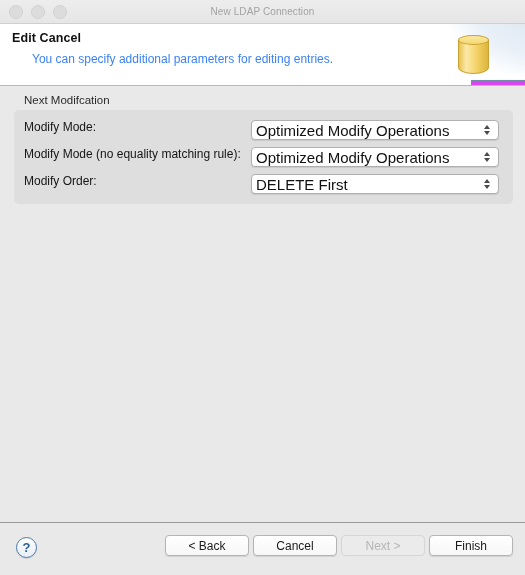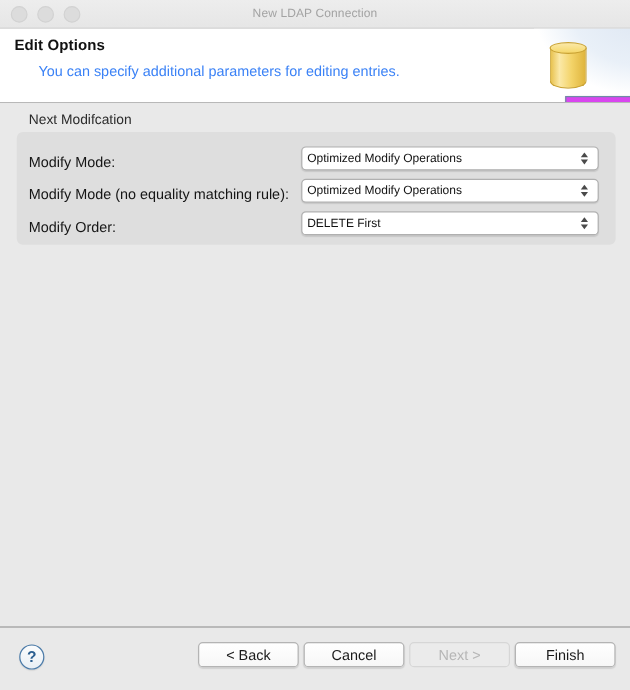--- a/index.html
+++ b/index.html
@@ -166,21 +166,21 @@
   .group-box {
     background: #dedede;
     border-radius: 5px;
     padding: 10px 0 12px 0;
     box-sizing: border-box;
     height: 94px;
   }
 
   .form-row {
     display: flex;
-    align-items: flex-end;
+    align-items: flex-start;
     height: 22px;
     margin-bottom: 5px;
   }
   .form-row:last-child { margin-bottom: 0; }
 
   .row-label {
     width: 237px;
     padding-left: 10px;
     box-sizing: border-box;
     font-size: 12px;
@@ -197,21 +197,21 @@
     border-radius: 4px;
     box-shadow: 0 1px 1px rgba(0,0,0,0.10);
     box-sizing: border-box;
     display: flex;
     align-items: center;
     cursor: default;
   }
   .combo-value {
     flex: 1;
     padding-left: 4px;
-    font-size: 10px;
+    font-size: 15px;
     color: #111;
     white-space: nowrap;
     overflow: hidden;
   }
   .combo-arrows {
     width: 17px;
     display: flex;
     flex-direction: column;
     align-items: center;
     justify-content: center;
@@ -297,21 +297,21 @@
   <div class="titlebar">
     <div class="traffic">
       <div class="light"></div>
       <div class="light"></div>
       <div class="light"></div>
     </div>
     <div class="title-text">New LDAP Connection</div>
   </div>
 
   <div class="header">
-    <div class="header-title">Edit Options</div>
+    <div class="header-title">Edit Cancel</div>
     <div class="header-desc">You can specify additional parameters for editing entries.</div>
     <div class="ldap-logo">
       <div class="swoosh"></div>
       <div class="cyl-body"></div>
       <div class="cyl-top"></div>
       <div class="ldap-badge">LDAP</div>
     </div>
   </div>
 
   <div class="content">

